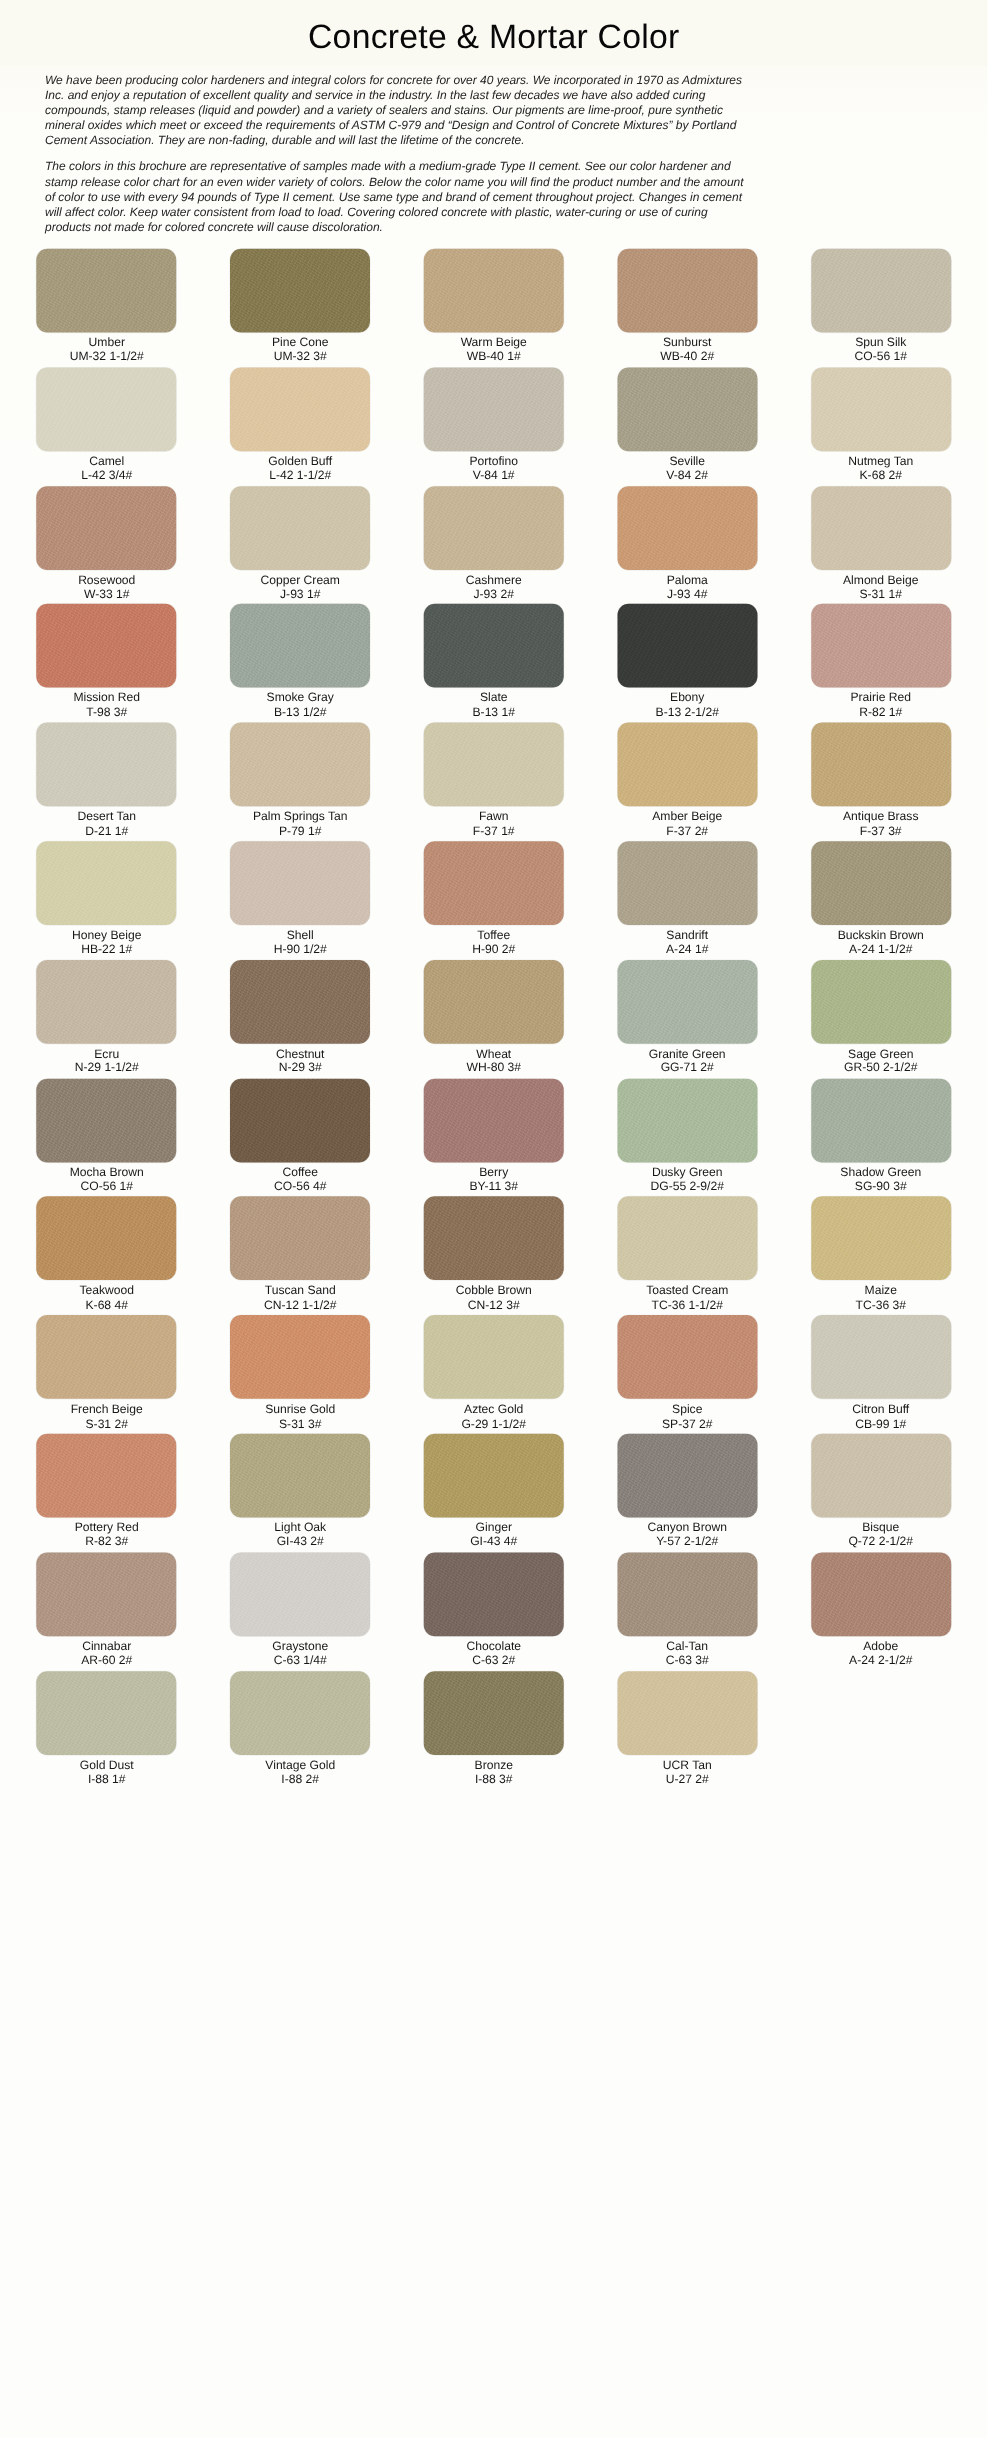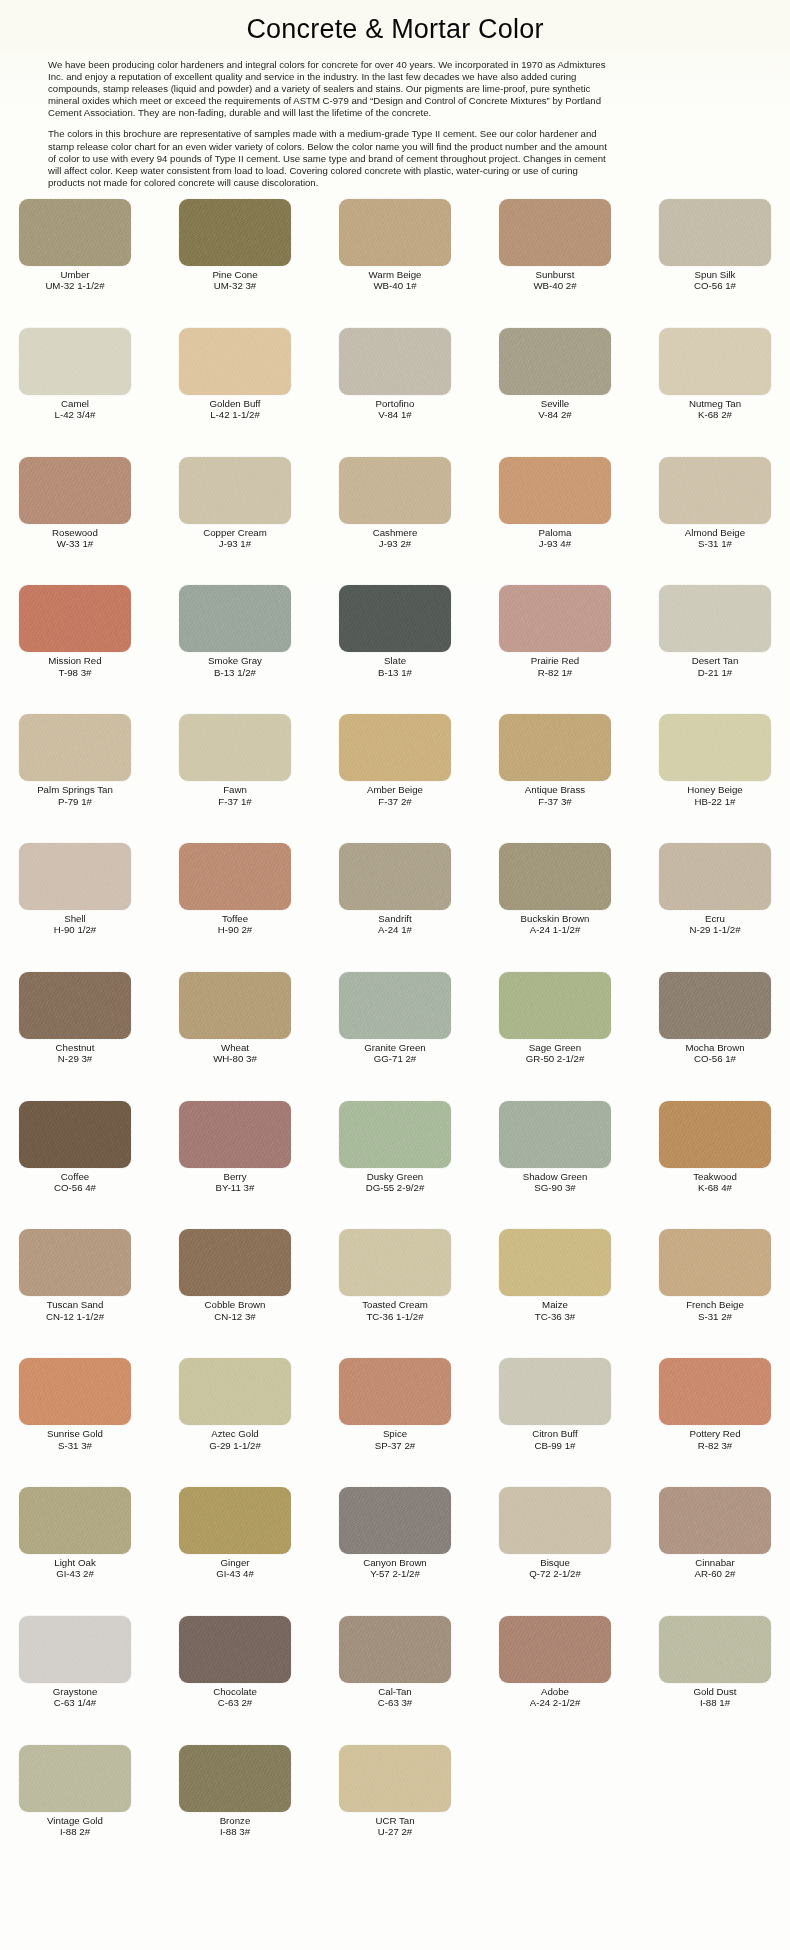--- a/index.html
+++ b/index.html
@@ -42,38 +42,38 @@
   }
   .title {
     font-size: 27px;
     font-weight: normal;
     letter-spacing: 0.2px;
     color: #080808;
     font-family: "Liberation Sans", sans-serif;
     margin: 0;
   }
   .intro {
-    margin: 6px 40px 0 48px;
+    margin: 6px 40px 0 36px;
     width: 566px;
+    font-style: italic;
   }
   .intro p {
     margin: 0 0 9px 0;
     font-size: 9.6px;
     line-height: 12.1px;
     text-align: left;
     color: #232323;
   }
   .grid {
     margin: 10px 0 0 0;
     padding: 0 12px;
     display: grid;
     grid-template-columns: repeat(5, 1fr);
     column-gap: 8px;
     row-gap: 0px;
-    gap: 34px;
   }
   .swatch-cell {
     display: flex;
     flex-direction: column;
     align-items: center;
     padding-bottom: 2px;
   }
   .chip {
     width: 112px;
     height: 67px;
@@ -245,20 +245,27 @@
           </div>
         </div>
         <div class="swatch-cell">
           <div class="chip" style="background: rgb(84, 91, 87);"></div>
           <div class="chip-label">
             <span class="chip-name">Slate</span>
             <span class="chip-code">B-13 1#</span>
           </div>
         </div>
         <div class="swatch-cell">
+          <div class="chip" style="background: rgb(57, 59, 56);"></div>
+          <div class="chip-label">
+            <span class="chip-name">Ebony</span>
+            <span class="chip-code">B-13 2-1/2#</span>
+          </div>
+        </div>
+        <div class="swatch-cell">
           <div class="chip" style="background: rgb(194, 155, 144);"></div>
           <div class="chip-label">
             <span class="chip-name">Prairie Red</span>
             <span class="chip-code">R-82 1#</span>
           </div>
         </div>
         <div class="swatch-cell">
           <div class="chip" style="background: rgb(207, 203, 187);"></div>
           <div class="chip-label">
             <span class="chip-name">Desert Tan</span>

